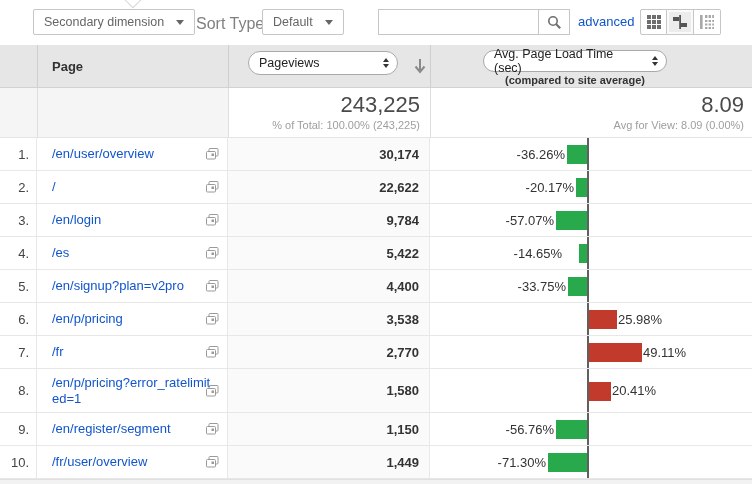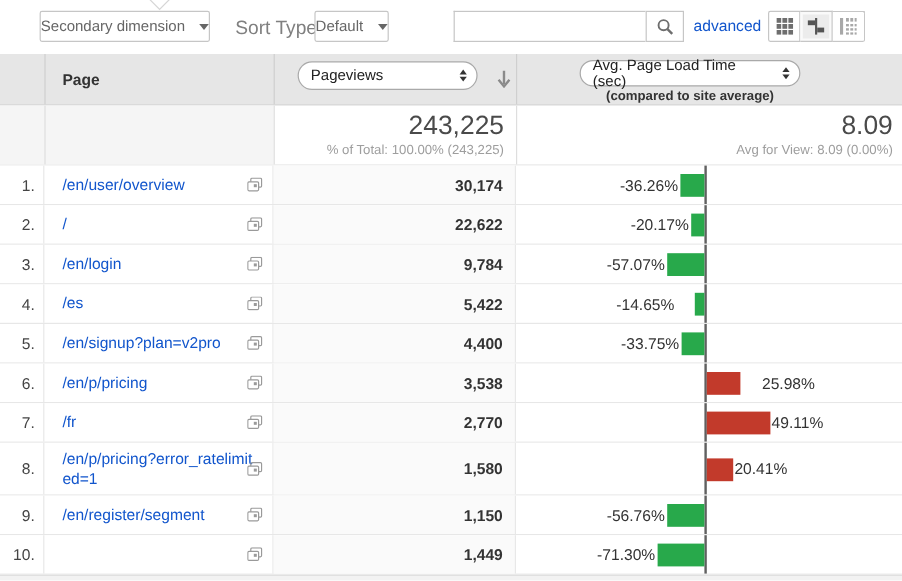--- a/index.html
+++ b/index.html
@@ -5,21 +5,21 @@
   * { margin:0; padding:0; box-sizing:border-box; }
   html,body { background:#fff; }
   body { font-family:"Liberation Sans", sans-serif; color:#333; }
   #app { position:relative; width:752px; height:484px; background:#fff; overflow:hidden; }
 
   
   .toolbar { position:absolute; top:0; left:0; width:752px; height:45px; background:#fff; }
   .tab-notch { position:absolute; top:-6px; left:127px; width:12px; height:12px; background:#fff;
                border:1px solid #d6d6d6; transform:rotate(45deg); }
   .tb-btn { position:absolute; height:26px; background:#fff; border:1px solid #c6c6c6; border-radius:2px;
-            font-size:12.5px; color:#666; display:flex; align-items:center; padding:0 0; cursor:pointer; }
+            font-size:12.5px; color:#666; display:flex; align-items:center; padding:0 10px; cursor:pointer; }
   .tb-btn .caret { width:0; height:0; border-left:4px solid transparent; border-right:4px solid transparent;
                    border-top:5px solid #666; margin-left:12px; }
   #btn-secondary { top:9px; left:33px; }
   #btn-default { top:9px; left:262px; }
   .sort-type { position:absolute; top:15px; left:196px; font-size:16px; color:#808080; }
   .search-wrap { position:absolute; top:9px; left:378px; display:flex; }
   .search-input { width:160px; height:26px; border:1px solid #c6c6c6; border-right:none; padding:0 6px;
                   font-size:13px; outline:none; }
   .search-btn { width:32px; height:26px; border:1px solid #c6c6c6; background:#fff; display:flex;
                 align-items:center; justify-content:center; cursor:pointer; }
@@ -304,21 +304,21 @@
           <rect x="3" y="0.5" width="9" height="7.5" rx="1" fill="none" stroke="#9a9a9a" stroke-width="1"></rect>
           <rect x="0.5" y="3.5" width="9" height="7.5" rx="1" fill="#fff" stroke="#9a9a9a" stroke-width="1"></rect>
           <rect x="5.5" y="5.5" width="2.5" height="2.5" fill="#9a9a9a"></rect>
         </svg>
       </span>
     </div>
     <div class="cell c-pv">3,538</div>
     <div class="cell c-cmp">
       <div class="axis" style="background: rgb(96, 96, 96);"></div>
       <div class="bar" style="top: 7px; width: 28px; background: rgb(194, 58, 43); left: 159px;"></div>
-      <div class="pct" style="left: 188px; padding-left: 17px;">25.98%</div>
+      <div class="pct" style="left: 171px; padding-left: 17px;">25.98%</div>
     </div>
   </div>
       <div class="row" style="height: 33px;">
     <div class="cell c-num">7.</div>
     <div class="cell c-page">
       <a class="page-link" href="#">/fr</a>
       <span class="popout">
         <svg width="13" height="12" viewBox="0 0 13 12">
           <rect x="3" y="0.5" width="9" height="7.5" rx="1" fill="none" stroke="#9a9a9a" stroke-width="1"></rect>
           <rect x="0.5" y="3.5" width="9" height="7.5" rx="1" fill="#fff" stroke="#9a9a9a" stroke-width="1"></rect>
@@ -367,20 +367,21 @@
     <div class="cell c-pv">1,150</div>
     <div class="cell c-cmp">
       <div class="axis" style="background: rgb(96, 96, 96);"></div>
       <div class="bar" style="top: 7px; width: 31px; background: rgb(40, 169, 75); left: 126px;"></div>
       <div class="pct" style="right: 198px;">-56.76%</div>
     </div>
   </div>
       <div class="row" style="height: 33px;">
     <div class="cell c-num">10.</div>
     <div class="cell c-page">
+      <a class="page-link" href="#">/fr/user/overview</a>
       <span class="popout">
         <svg width="13" height="12" viewBox="0 0 13 12">
           <rect x="3" y="0.5" width="9" height="7.5" rx="1" fill="none" stroke="#9a9a9a" stroke-width="1"></rect>
           <rect x="0.5" y="3.5" width="9" height="7.5" rx="1" fill="#fff" stroke="#9a9a9a" stroke-width="1"></rect>
           <rect x="5.5" y="5.5" width="2.5" height="2.5" fill="#9a9a9a"></rect>
         </svg>
       </span>
     </div>
     <div class="cell c-pv">1,449</div>
     <div class="cell c-cmp">

